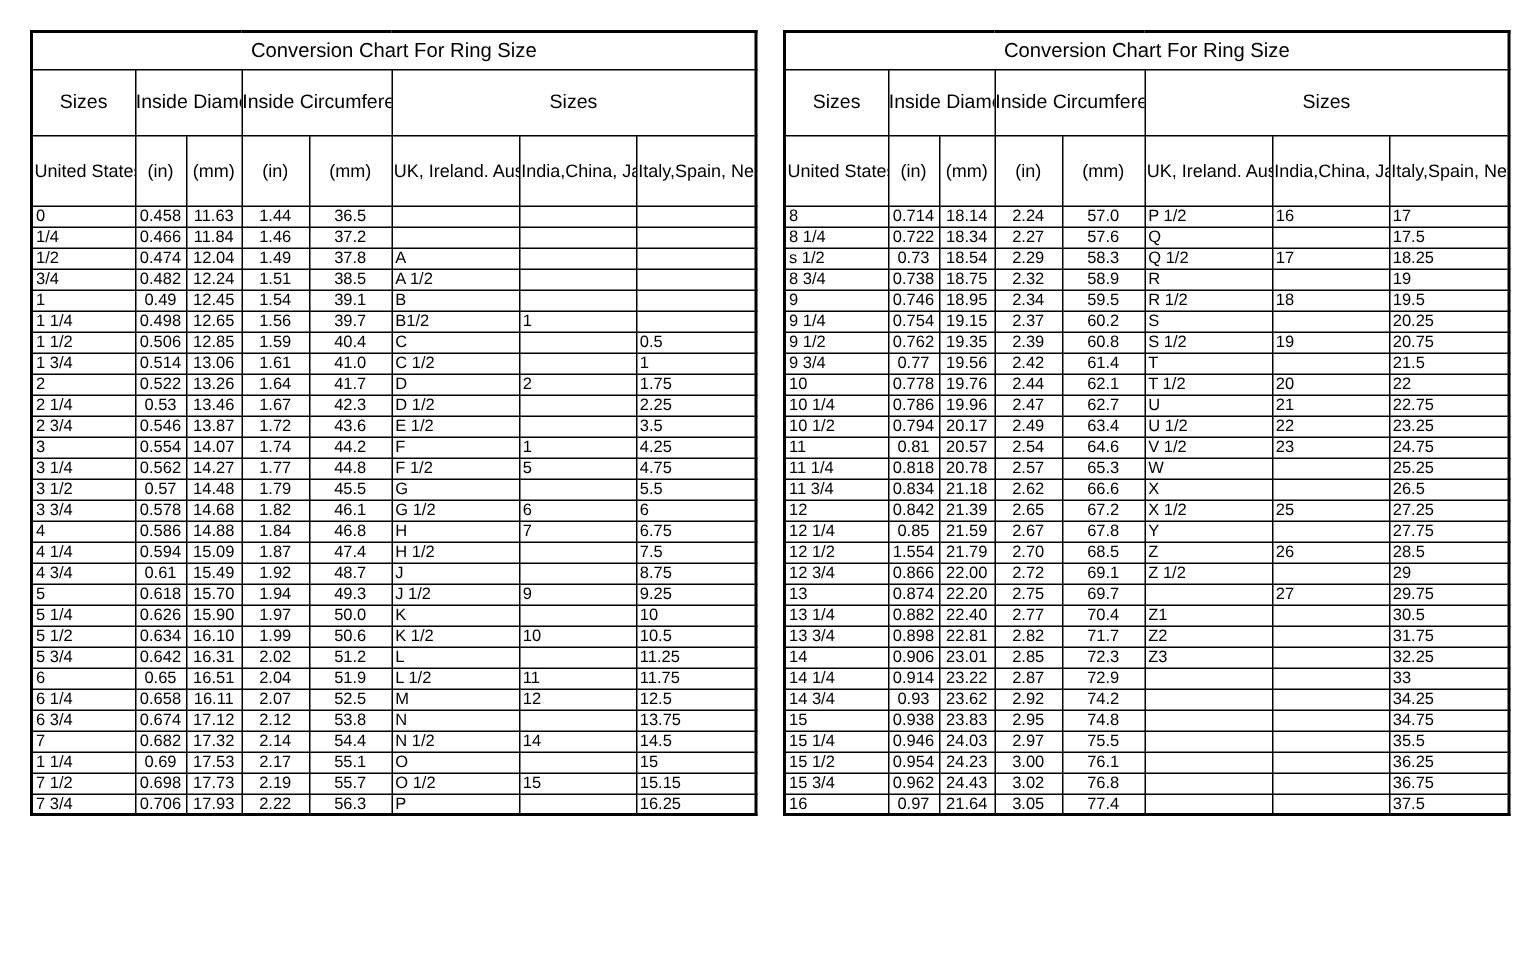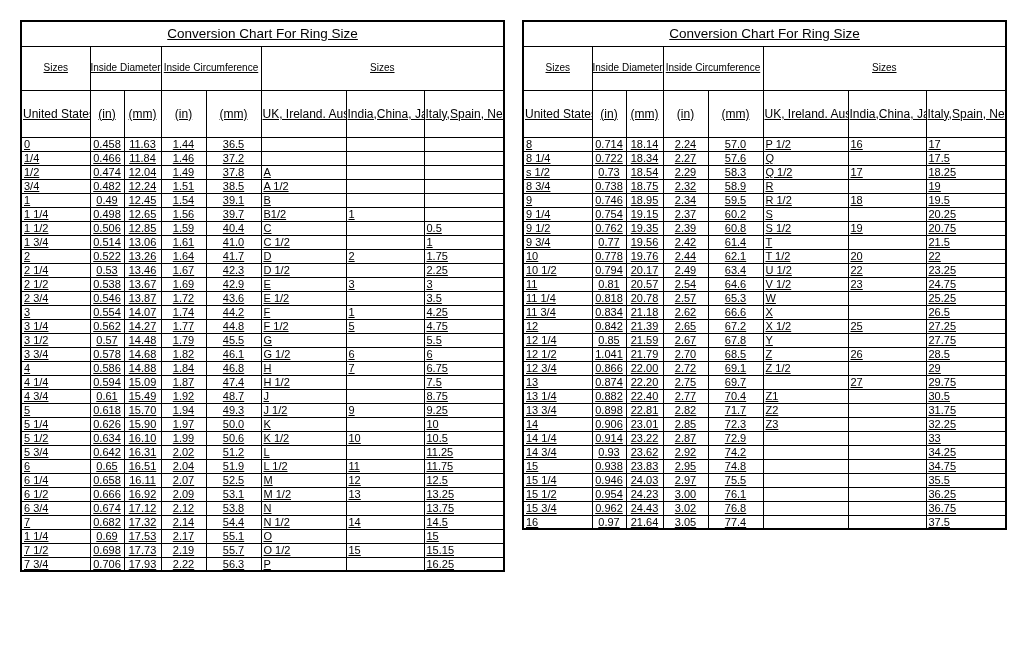--- a/index.html
+++ b/index.html
@@ -17,21 +17,20 @@
     width: 483px;
   }
   .chart-left  { left: 20px; }
   .chart-right { left: 522px; }
 
   table.ring-table {
     border-collapse: collapse;
     table-layout: fixed;
     width: 483px;
     border: 2px solid #000;
-    text-decoration: underline;
   }
   table.ring-table th,
   table.ring-table td {
     border: 1px solid #000;
     overflow: hidden;
     white-space: nowrap;
     font-weight: normal;
   }
   
   col.w-us    { width: 69px; }
@@ -44,21 +43,21 @@
   col.w-italy { width: 80px; }
 
   th.title-cell {
     height: 25px;
     font-size: 13.5px;
     text-align: center;
     vertical-align: middle;
   }
   th.group-cell {
     height: 44px;
-    font-size: 10px;
+    font-size: 13px;
     text-align: center;
     vertical-align: middle;
     white-space: normal;
     line-height: 16px;
   }
   th.sub-cell {
     height: 47px;
     font-size: 12px;
     text-align: center;
     vertical-align: middle;
@@ -209,30 +208,20 @@
           <td class="c0">2 1/4</td>
           <td class="c1">0.53</td>
           <td class="c2">13.46</td>
           <td class="c3">1.67</td>
           <td class="c4">42.3</td>
           <td class="c5">D 1/2</td>
           <td class="c6"></td>
           <td class="c7">2.25</td>
         </tr>
         <tr>
-          <td class="c0">2 1/2</td>
-          <td class="c1">0.538</td>
-          <td class="c2">13.67</td>
-          <td class="c3">1.69</td>
-          <td class="c4">42.9</td>
-          <td class="c5">E</td>
-          <td class="c6">3</td>
-          <td class="c7">3</td>
-        </tr>
-        <tr>
           <td class="c0">2 3/4</td>
           <td class="c1">0.546</td>
           <td class="c2">13.87</td>
           <td class="c3">1.72</td>
           <td class="c4">43.6</td>
           <td class="c5">E 1/2</td>
           <td class="c6"></td>
           <td class="c7">3.5</td>
         </tr>
         <tr>
@@ -357,30 +346,20 @@
         </tr>
         <tr>
           <td class="c0">6 1/4</td>
           <td class="c1">0.658</td>
           <td class="c2">16.11</td>
           <td class="c3">2.07</td>
           <td class="c4">52.5</td>
           <td class="c5">M</td>
           <td class="c6">12</td>
           <td class="c7">12.5</td>
-        </tr>
-        <tr>
-          <td class="c0">6 1/2</td>
-          <td class="c1">0.666</td>
-          <td class="c2">16.92</td>
-          <td class="c3">2.09</td>
-          <td class="c4">53.1</td>
-          <td class="c5">M 1/2</td>
-          <td class="c6">13</td>
-          <td class="c7">13.25</td>
         </tr>
         <tr>
           <td class="c0">6 3/4</td>
           <td class="c1">0.674</td>
           <td class="c2">17.12</td>
           <td class="c3">2.12</td>
           <td class="c4">53.8</td>
           <td class="c5">N</td>
           <td class="c6"></td>
           <td class="c7">13.75</td>
@@ -547,20 +526,30 @@
           <td class="c0">10</td>
           <td class="c1">0.778</td>
           <td class="c2">19.76</td>
           <td class="c3">2.44</td>
           <td class="c4">62.1</td>
           <td class="c5">T 1/2</td>
           <td class="c6">20</td>
           <td class="c7">22</td>
         </tr>
         <tr>
+          <td class="c0">10 1/4</td>
+          <td class="c1">0.786</td>
+          <td class="c2">19.96</td>
+          <td class="c3">2.47</td>
+          <td class="c4">62.7</td>
+          <td class="c5">U</td>
+          <td class="c6">21</td>
+          <td class="c7">22.75</td>
+        </tr>
+        <tr>
           <td class="c0">10 1/2</td>
           <td class="c1">0.794</td>
           <td class="c2">20.17</td>
           <td class="c3">2.49</td>
           <td class="c4">63.4</td>
           <td class="c5">U 1/2</td>
           <td class="c6">22</td>
           <td class="c7">23.25</td>
         </tr>
         <tr>
@@ -608,21 +597,21 @@
           <td class="c1">0.85</td>
           <td class="c2">21.59</td>
           <td class="c3">2.67</td>
           <td class="c4">67.8</td>
           <td class="c5">Y</td>
           <td class="c6"></td>
           <td class="c7">27.75</td>
         </tr>
         <tr>
           <td class="c0">12 1/2</td>
-          <td class="c1">1.041</td>
+          <td class="c1">1.554</td>
           <td class="c2">21.79</td>
           <td class="c3">2.70</td>
           <td class="c4">68.5</td>
           <td class="c5">Z</td>
           <td class="c6">26</td>
           <td class="c7">28.5</td>
         </tr>
         <tr>
           <td class="c0">12 3/4</td>
           <td class="c1">0.866</td>

